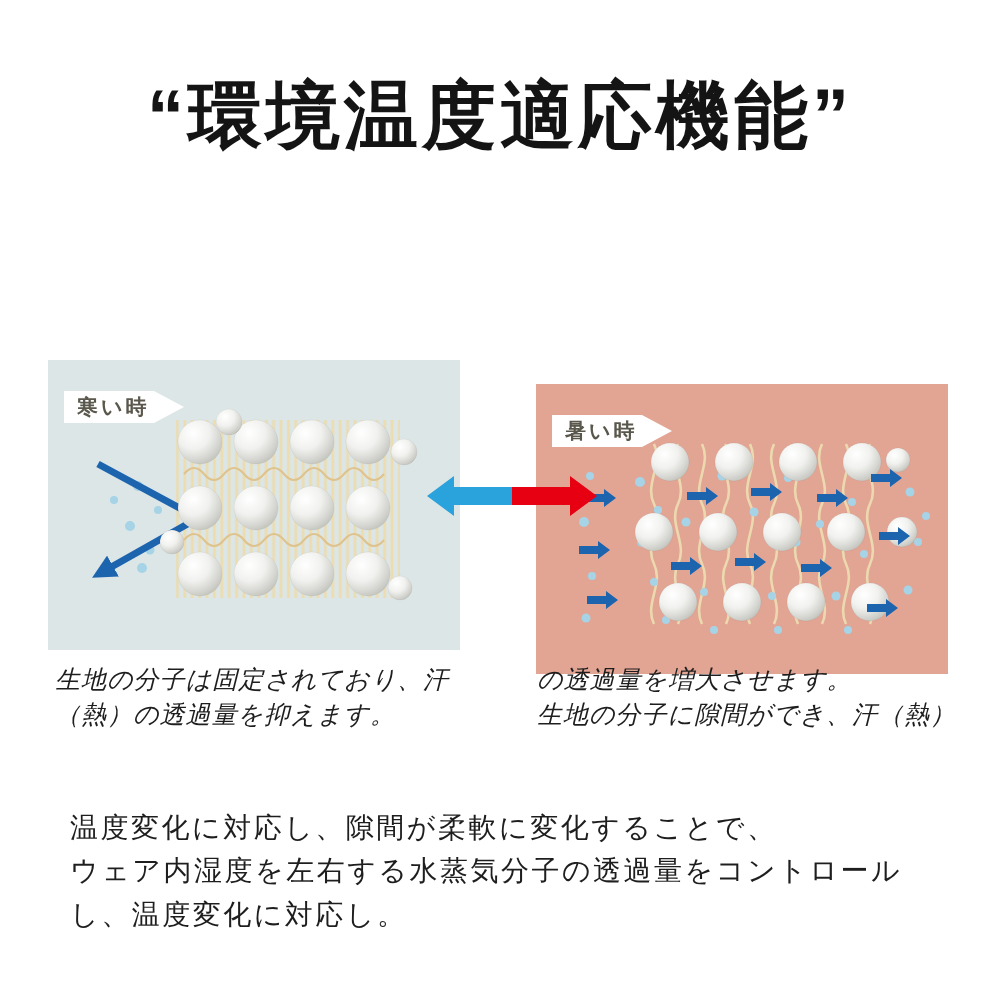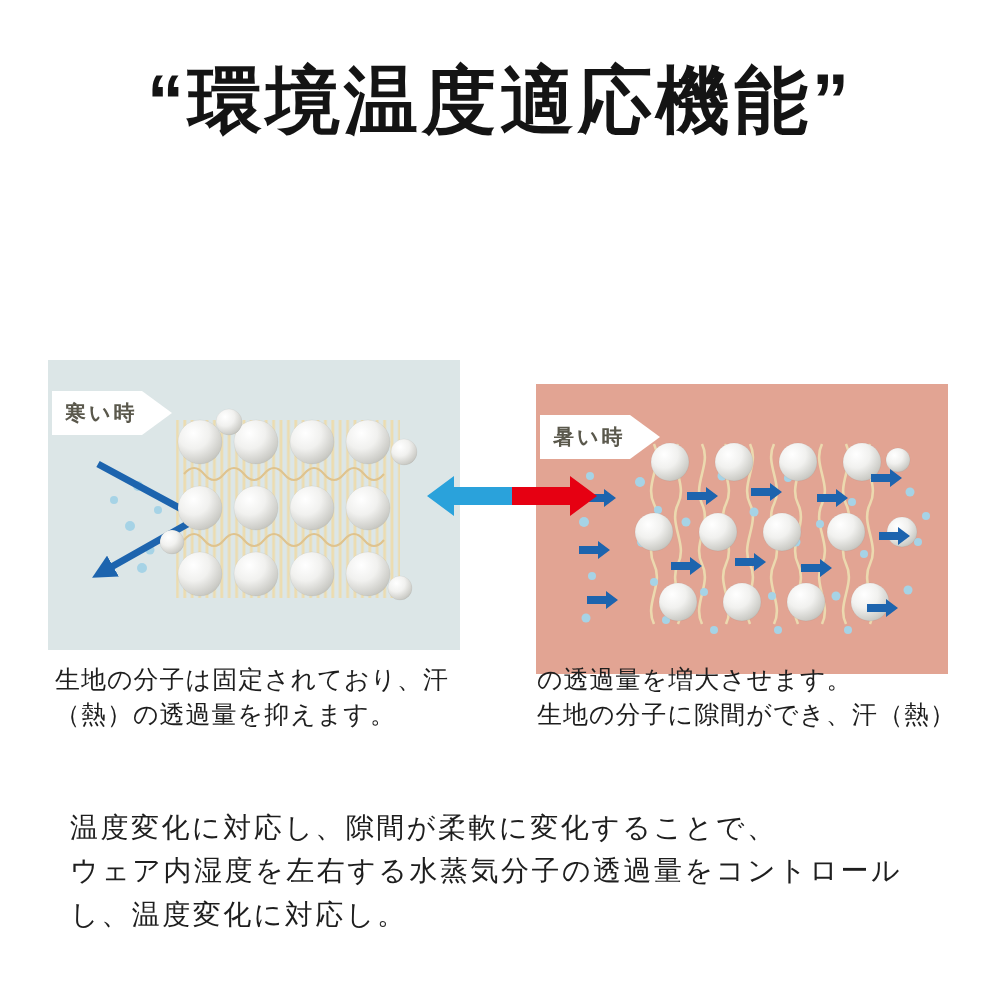--- a/index.html
+++ b/index.html
@@ -6,40 +6,40 @@
   html,body { width:1000px; height:1000px; }
   body {
     background:#ffffff;
     font-family:"Liberation Sans","DejaVu Sans",sans-serif;
     color:#1a1a1a;
   }
   .page { position:relative; width:1000px; height:1000px; background:#fff; overflow:hidden; }
 
   
   .heading {
-    padding-top:46px;
+    padding-top:61px;
     text-align:center;
     font-size:74px;
     font-weight:900;
     line-height:1.48;
     letter-spacing:4px;
     color:var(--heading-text,#141414);
   }
   .heading .h-line { display:block; }
 
   
   .diagram { position:absolute; left:0; top:360px; width:1000px; height:290px; }
   .panel { position:absolute; top:0; width:412px; height:290px; }
   .panel.cold { left:48px;  background:var(--cold-panel-bg,#dce6e7); }
   .panel.hot  { left:536px; background:var(--hot-panel-bg,#e2a493);margin-top:24px; }
   .panel-art { position:absolute; left:0; top:0; width:100%; height:100%; }
 
   .banner {
-    position:absolute; left:4px; top:31px; z-index:2;
-    width:120px; height:44px;
+    position:absolute; left:16px; top:31px; z-index:2;
+    width:120px; height:32px;
     background:var(--banner-bg,#ffffff);
     clip-path:polygon(0 0, 75% 0, 100% 50%, 75% 100%, 0 100%);
     display:flex; align-items:center;
     padding-left:13px;
     font-size:21px; font-weight:bold; letter-spacing:3px;
     color:var(--banner-text,#5a584c);
   }
 
   .center-arrow { position:absolute; left:427px; top:114px; width:170px; height:44px; }
   .center-arrow .half-blue { fill:var(--arrow-blue,#2aa2db); }
@@ -55,21 +55,21 @@
   .ah, .flow-arrow { fill:var(--molecule-arrow-blue,#1d64ae); }
 
   
   .caption {
     position:absolute; top:662px;
     font-size:25px; line-height:1.4; letter-spacing:1px;
     color:var(--body-text,#1e1e1e);
   }
   .caption.cold { left:55px;  width:420px; }
   .caption.hot  { left:537px; width:430px; }
-  .c-line { display:block; }
+  .c-line { display:block;font-style:italic; }
 
   
   .footer-text {
     position:absolute; left:70px; top:806px;
     font-size:28px; line-height:1.55; letter-spacing:2.5px;
     color:var(--body-text,#1e1e1e);
   }
   .f-line { display:block; }
 </style>
 </head>

